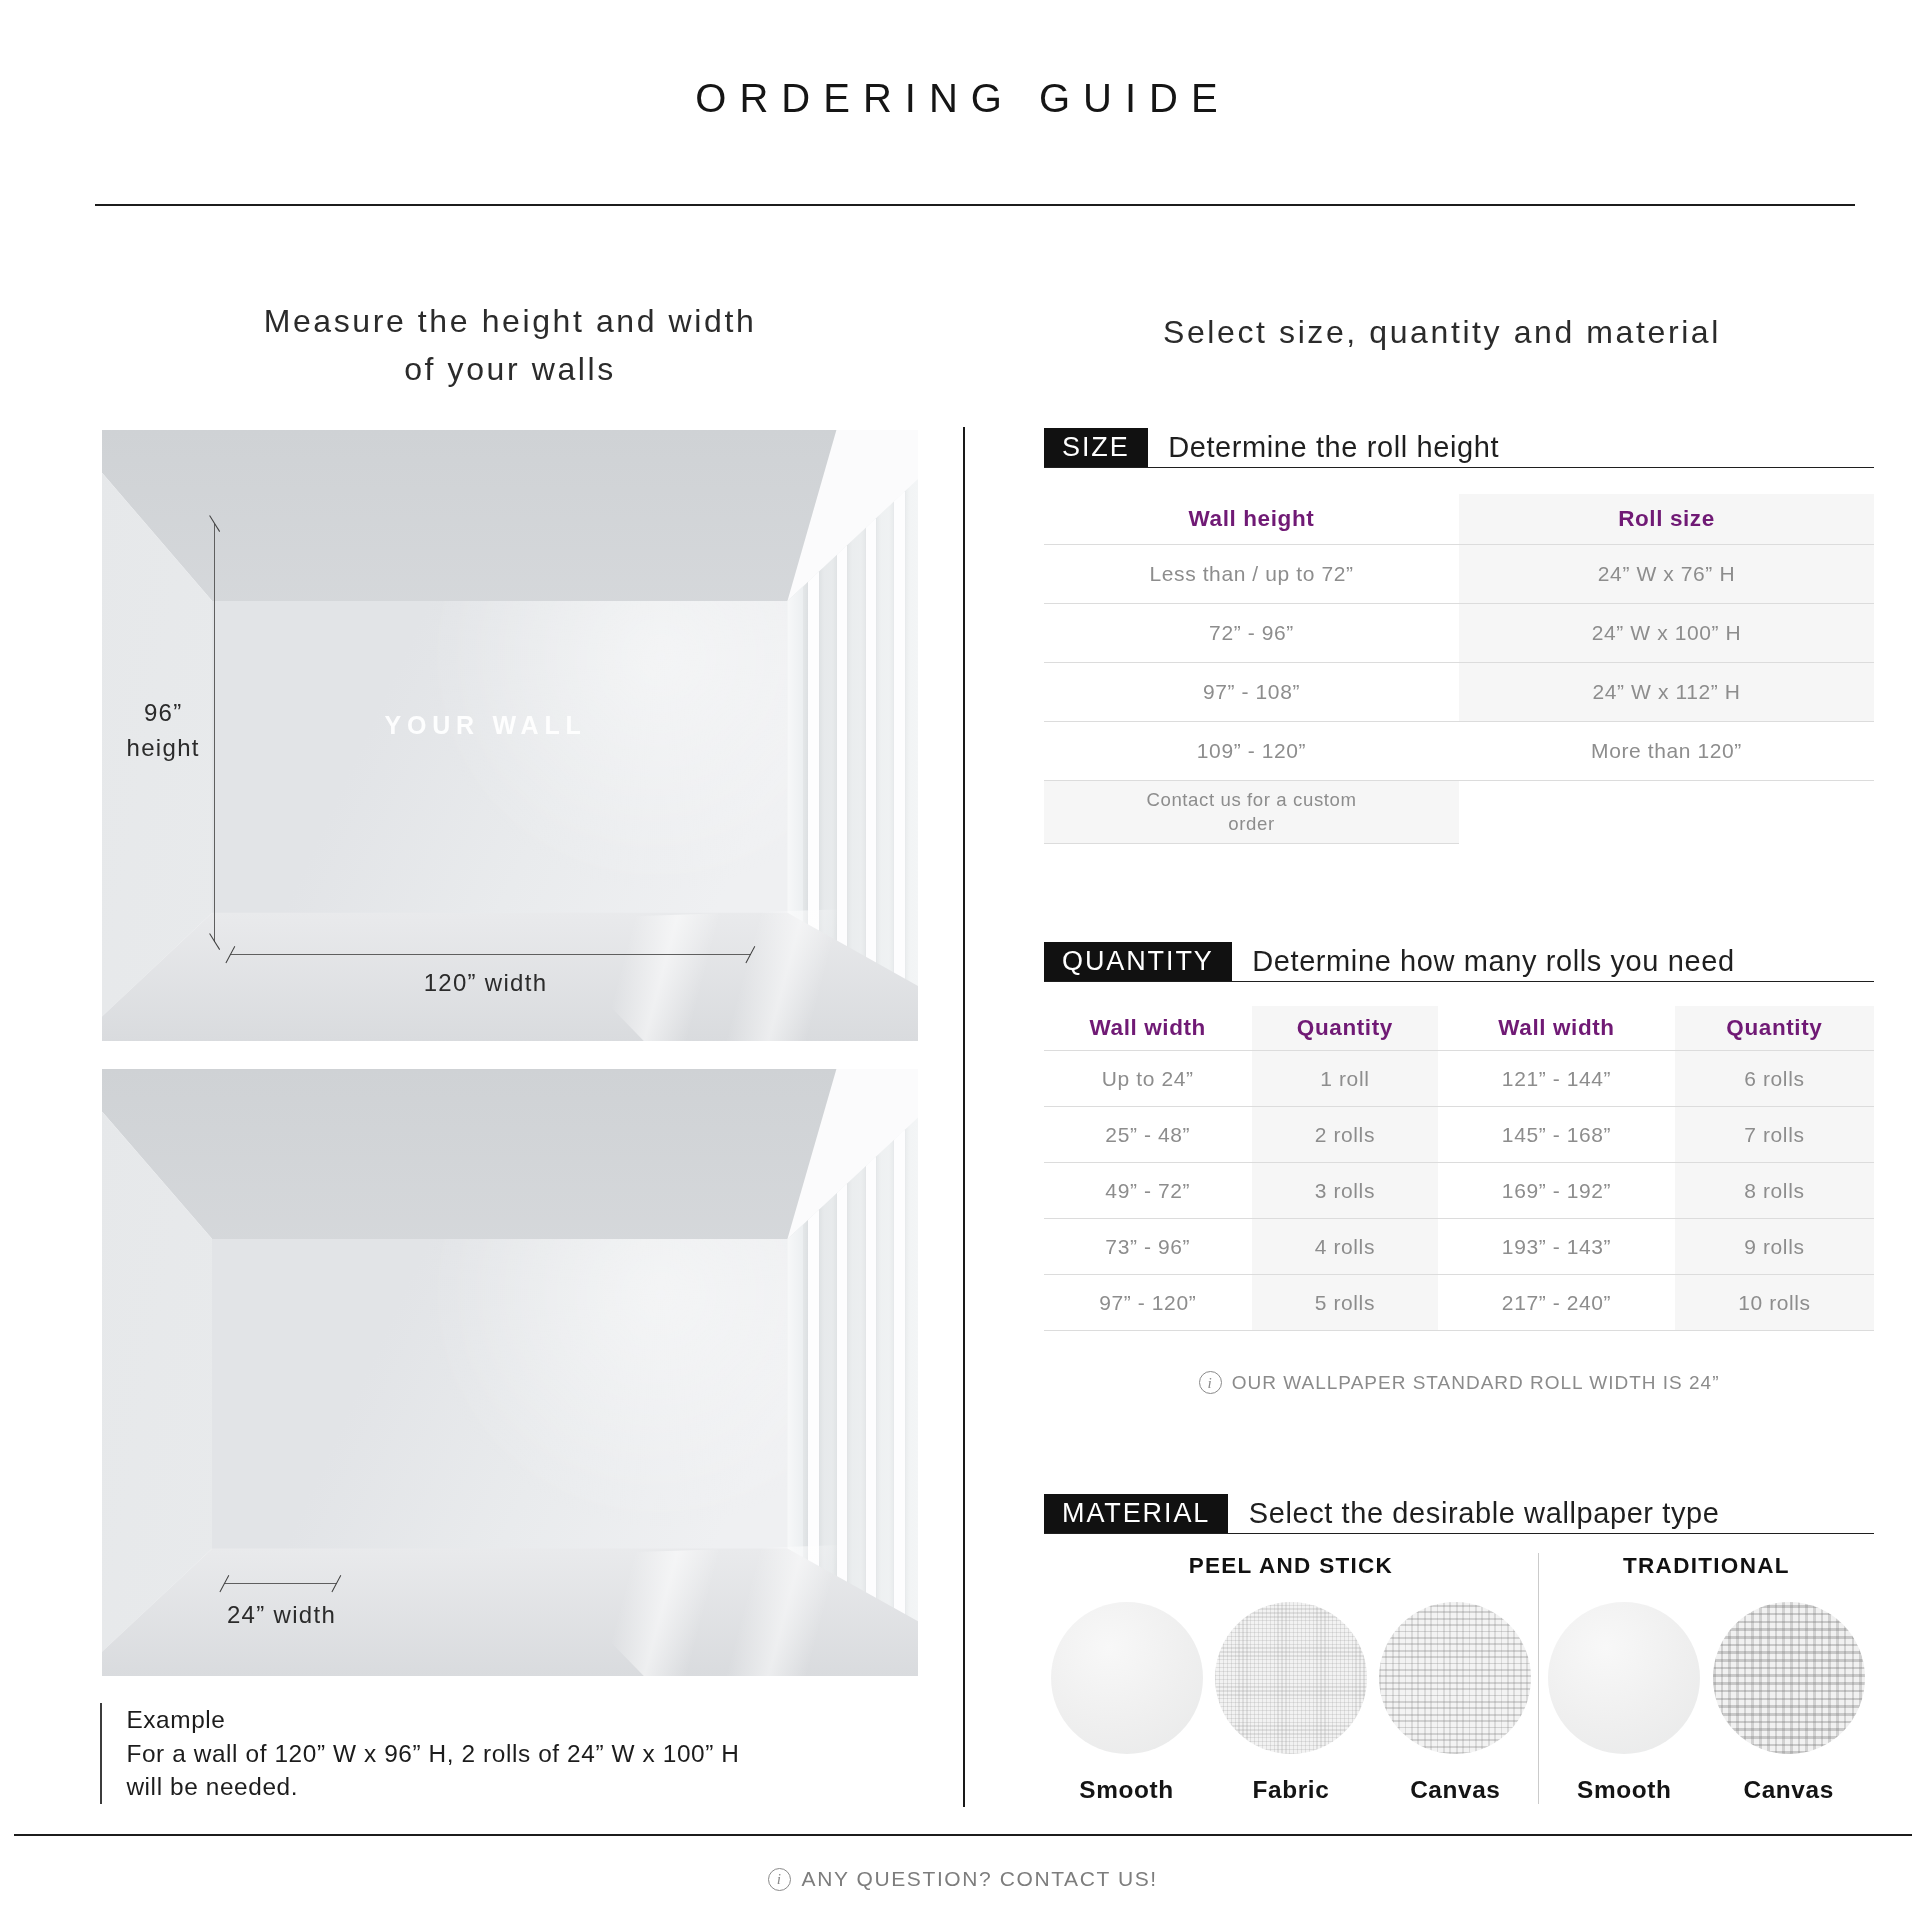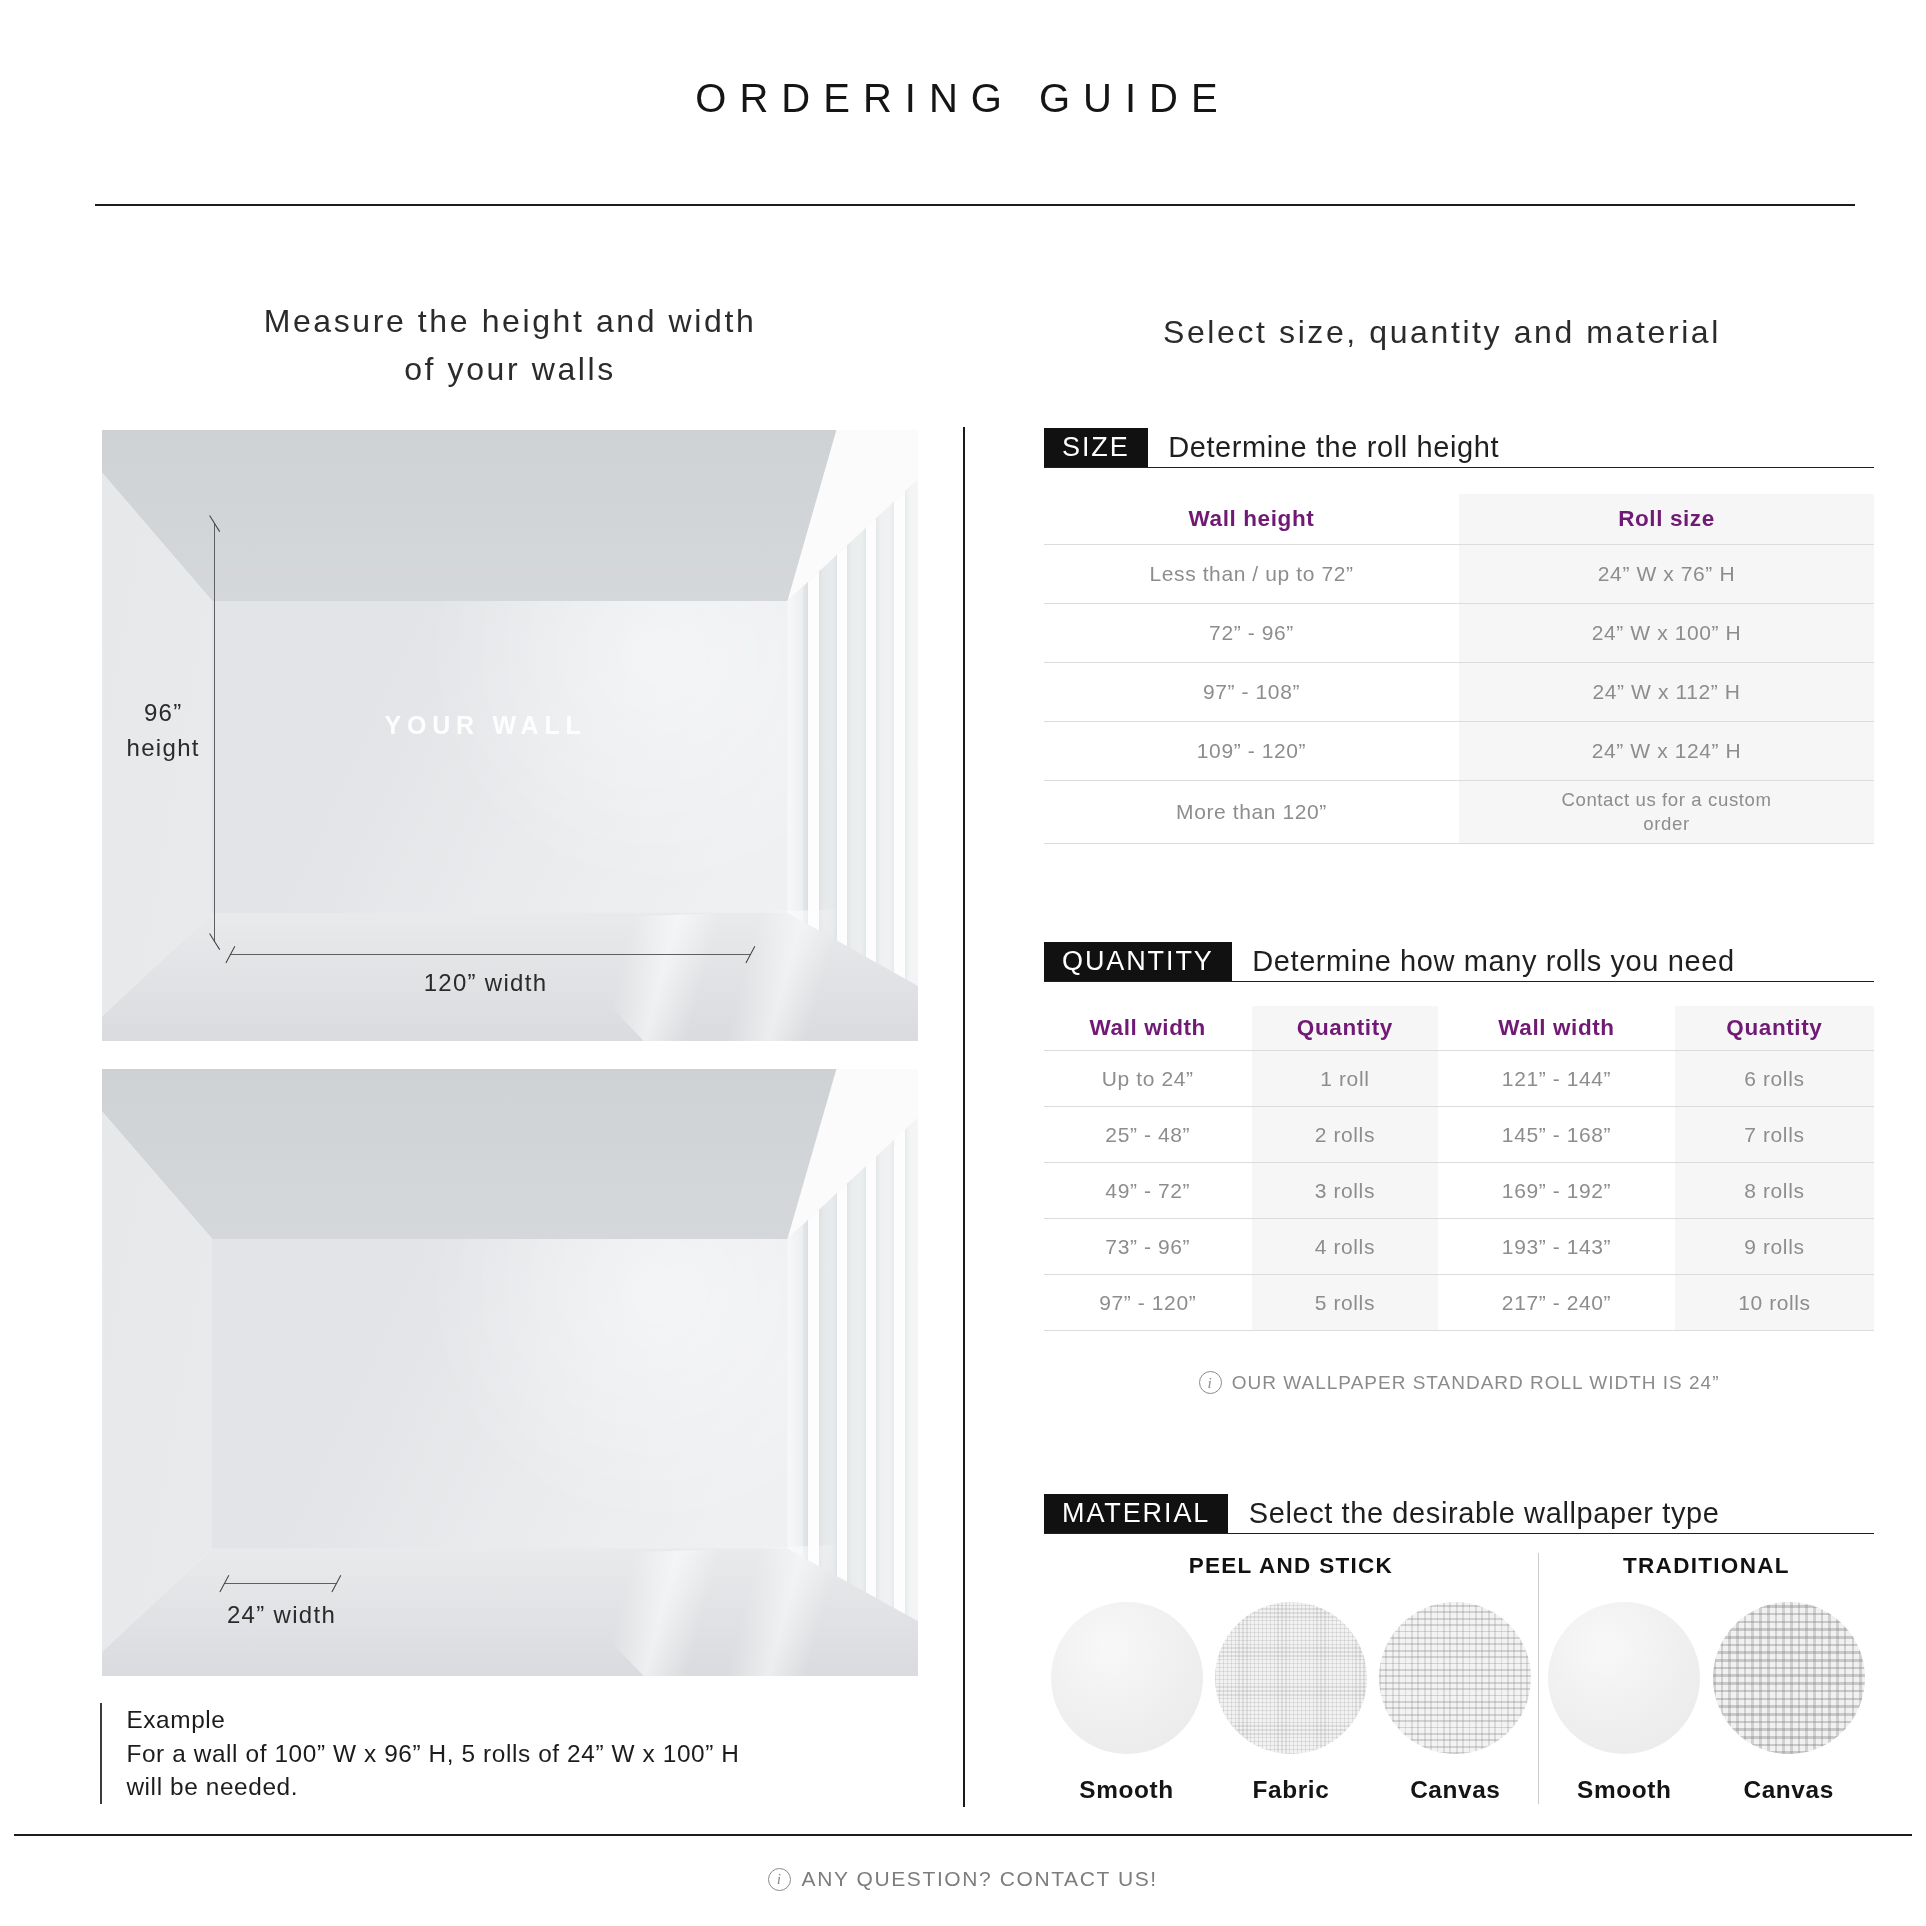--- a/index.html
+++ b/index.html
@@ -206,21 +206,21 @@
 
     <div class="hmeasure-small">
       <span class="tick t-left"></span>
       <span class="tick t-right"></span>
     </div>
     <div class="room-label width-label-2">24” width</div>
   </div>
 
   <div class="example">
     <div>Example</div>
-    <div>For a wall of 100” W x 96” H, 5 rolls of 24” W x 100” H</div>
+    <div>For a wall of 120” W x 96” H, 2 rolls of 24” W x 100” H</div>
     <div>will be needed.</div>
   </div>
 
   <div class="v-divider"></div>
 
   <div class="col-heading heading-right">Select size, quantity and material</div>
 
   <div class="col-right">
 
     <section class="sec sec-size">
@@ -232,21 +232,20 @@
         <div class="cell cell-head">Wall height</div>
         <div class="cell cell-head cell-gray">Roll size</div>
 
         <div class="cell">Less than / up to 72”</div>
         <div class="cell cell-gray">24” W x 76” H</div>
         <div class="cell">72” - 96”</div>
         <div class="cell cell-gray">24” W x 100” H</div>
         <div class="cell">97” - 108”</div>
         <div class="cell cell-gray">24” W x 112” H</div>
         <div class="cell">109” - 120”</div>
-        <div class="cell cell-gray">24” W x 124” H</div>
         <div class="cell">More than 120”</div>
         <div class="cell cell-gray cell-small">Contact us for a custom order</div>
       </div>
     </section>
 
     <section class="sec sec-qty">
       <div class="sec-head">
         <div class="badge">QUANTITY</div>
         <div class="sec-sub">Determine how many rolls you need</div>
       </div>

